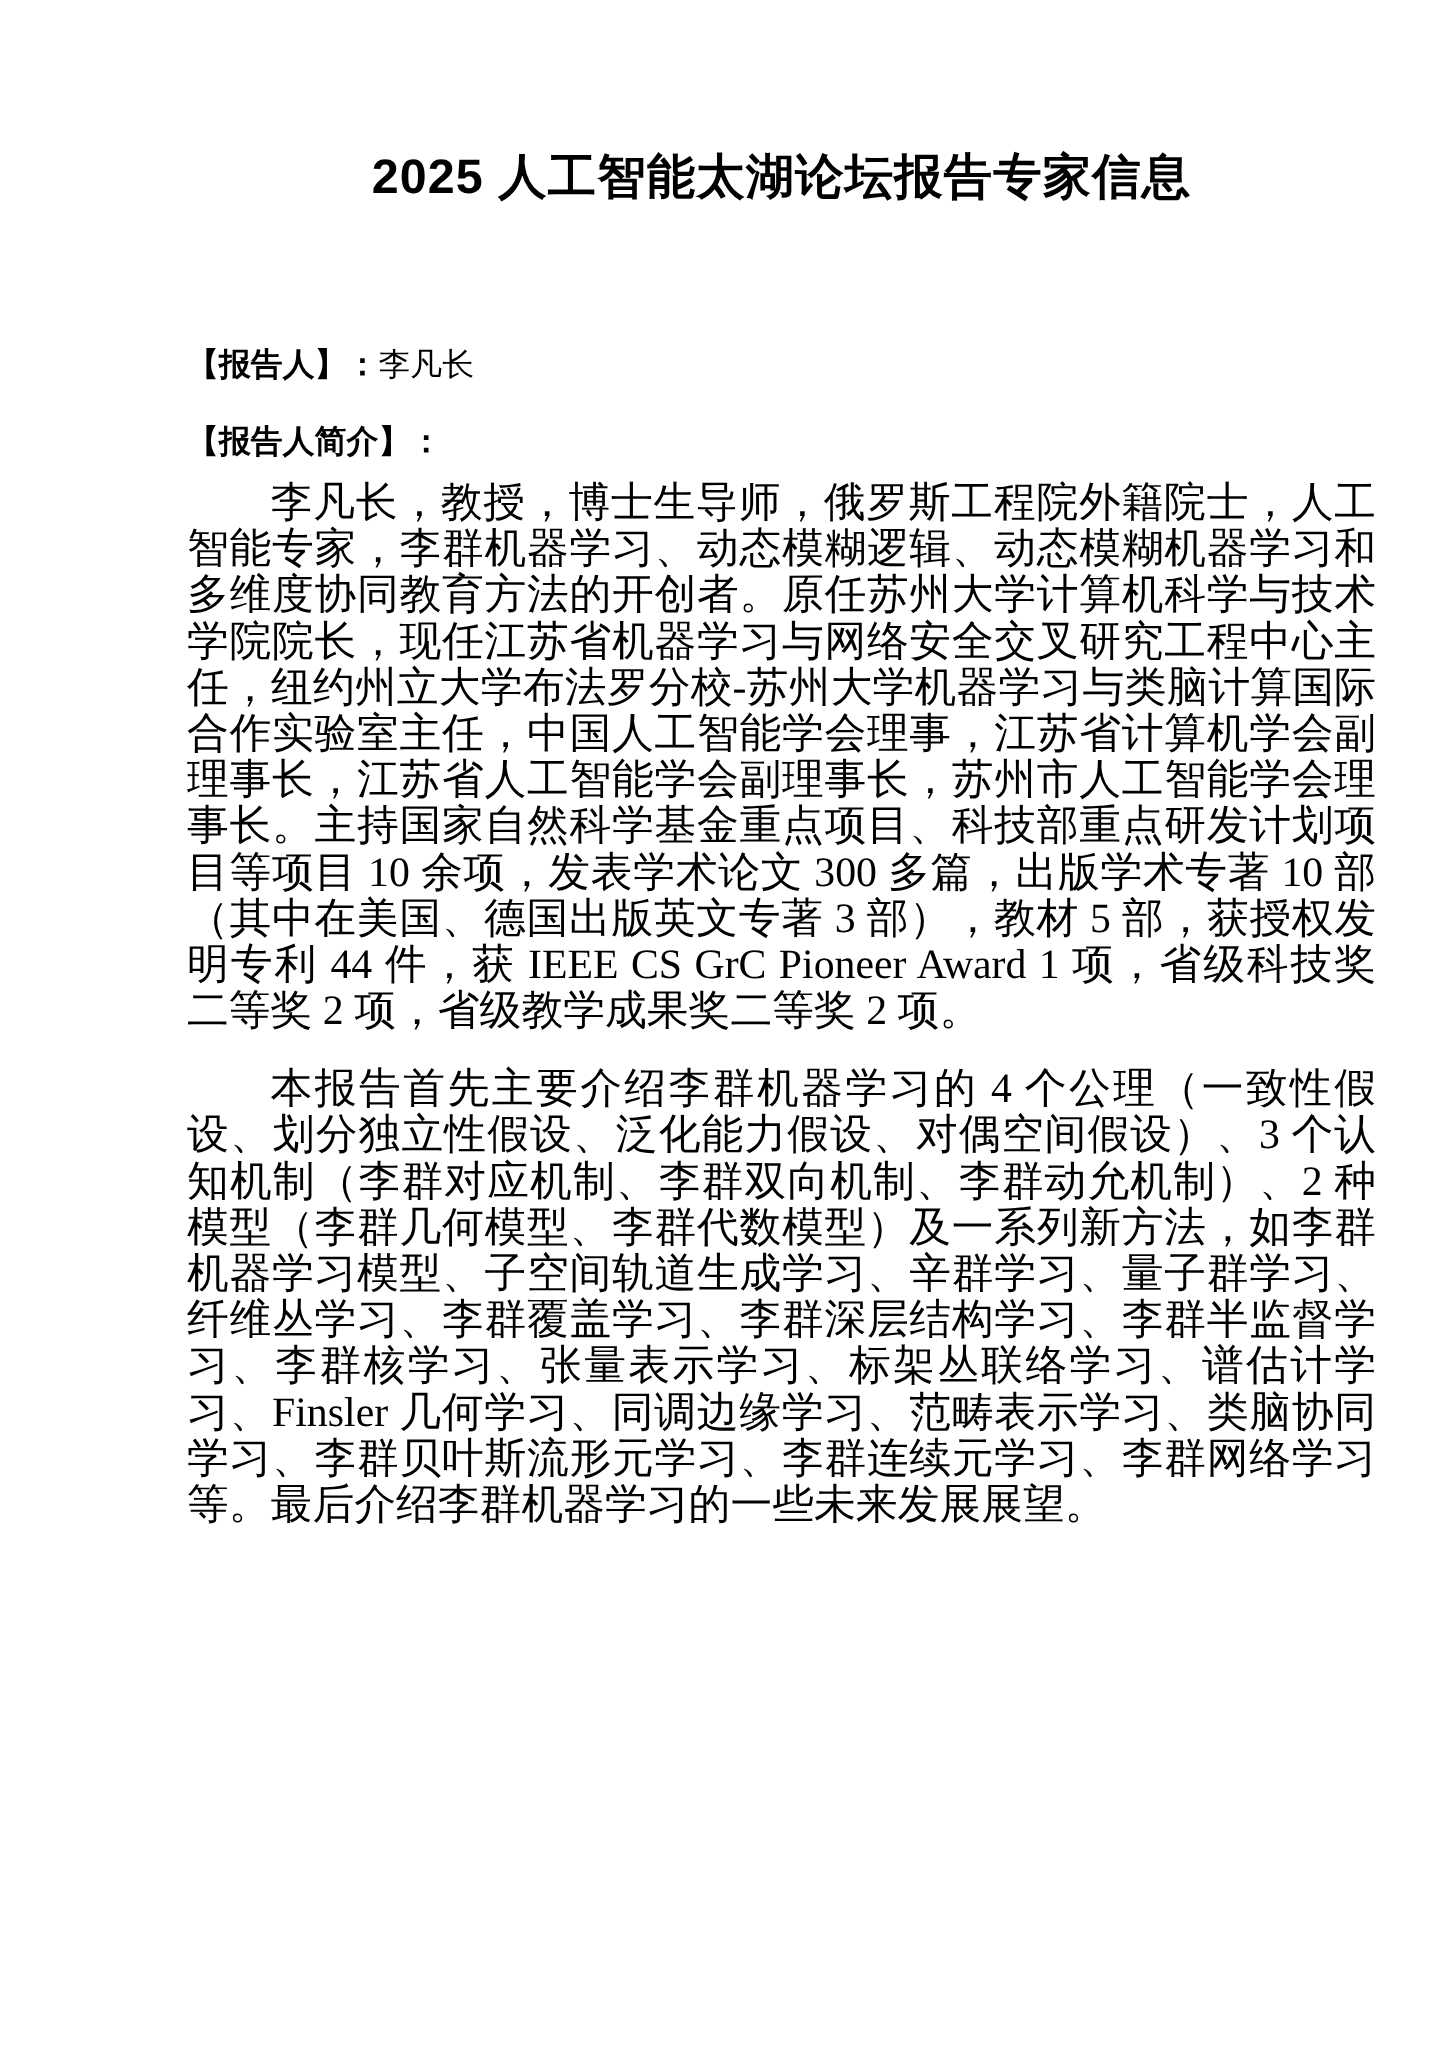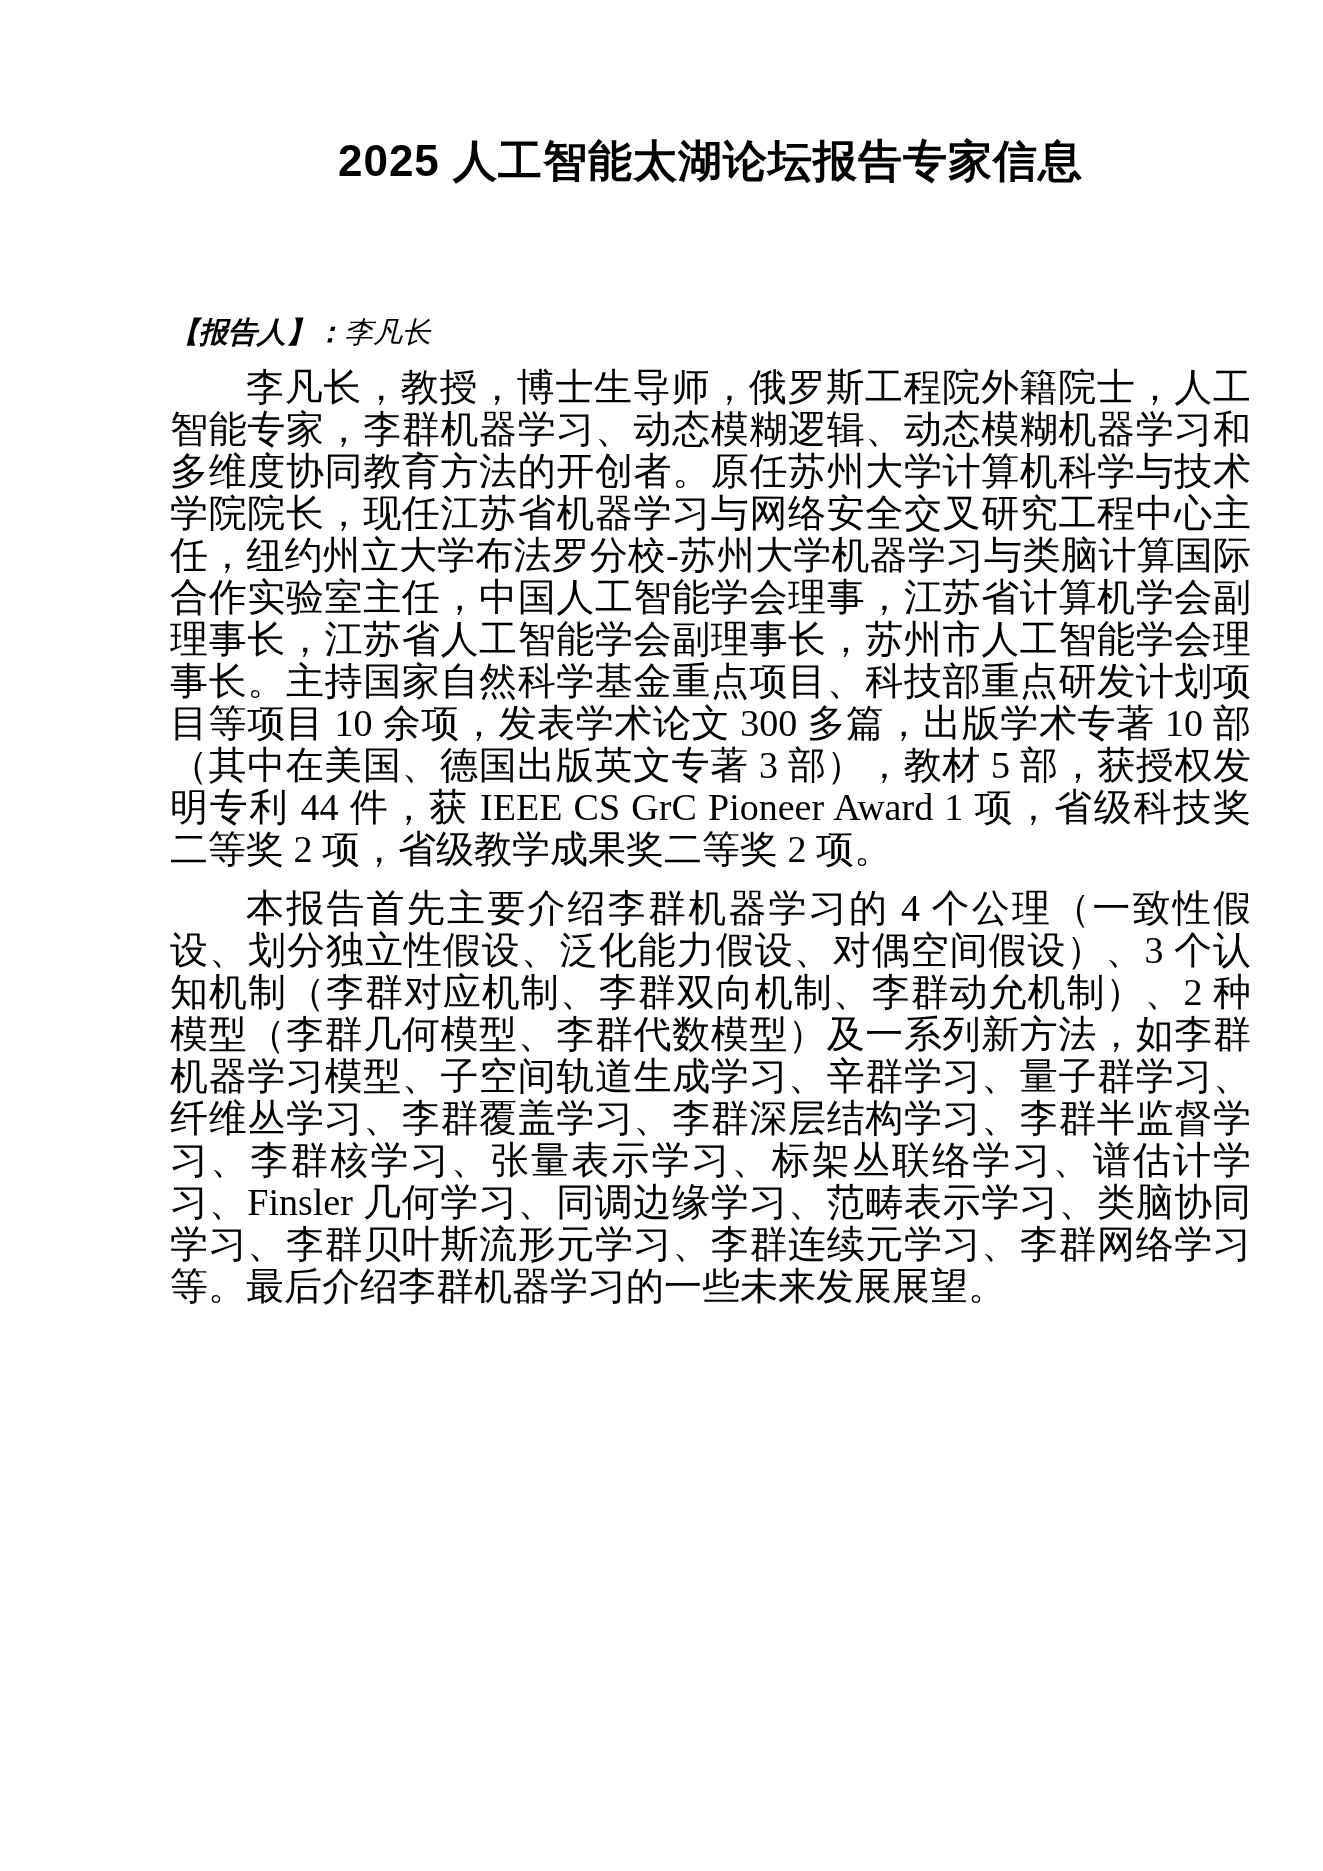--- a/index.html
+++ b/index.html
@@ -29,21 +29,20 @@
     font-weight: bold;
     text-align: center;
     font-family: "Liberation Sans", "DejaVu Sans", sans-serif;
     letter-spacing: 1px;
     white-space: nowrap;
   }
   .field-row {
     font-size: 29px;
     line-height: 42px;
     white-space: nowrap;
-    font-style: italic;
   }
   .row-reporter { margin-top: 122px; }
   .row-topic    { margin-top: 31px; }
   .field-label {
     font-weight: bold;
   }
   .section-heading {
     font-size: 29px;
     line-height: 42px;
     font-weight: bold;
@@ -53,33 +52,34 @@
   .heading-abstract { margin-top: 13px; }
   .body-paragraph {
     margin: 0;
     font-size: 38px;
     line-height: 42px;
     text-align: justify;
     text-justify: inter-character;
     text-indent: 2em;
   }
   .para-bio      { margin-top: 13px; }
-  .para-abstract { margin-top: 17px; }
+  .para-abstract { margin-top: 29px; }
 </style>
 </head>
 <body>
 
 <div class="page">
 
   <h1 class="doc-title">2025 人工智能太湖论坛报告专家信息</h1>
 
   <div class="field-row row-reporter">
     <span class="field-label">【报告人】</span><span class="field-label">：</span><span class="field-value">李凡长</span>
   </div>
 
 
+  <div class="section-heading heading-bio">【报告人简介】：</div>
 
   <p class="body-paragraph para-bio">李凡长，教授，博士生导师，俄罗斯工程院外籍院士，人工智能专家，李群机器学习、动态模糊逻辑、动态模糊机器学习和多维度协同教育方法的开创者。原任苏州大学计算机科学与技术学院院长，现任江苏省机器学习与网络安全交叉研究工程中心主任，纽约州立大学布法罗分校-苏州大学机器学习与类脑计算国际合作实验室主任，中国人工智能学会理事，江苏省计算机学会副理事长，江苏省人工智能学会副理事长，苏州市人工智能学会理事长。主持国家自然科学基金重点项目、科技部重点研发计划项目等项目 10 余项，发表学术论文 300 多篇，出版学术专著 10 部（其中在美国、德国出版英文专著 3 部），教材 5 部，获授权发明专利 44 件，获 IEEE CS GrC Pioneer Award 1 项，省级科技奖二等奖 2 项，省级教学成果奖二等奖 2 项。</p>
 
 
   <p class="body-paragraph para-abstract">本报告首先主要介绍李群机器学习的 4 个公理（一致性假设、划分独立性假设、泛化能力假设、对偶空间假设）、3 个认知机制（李群对应机制、李群双向机制、李群动允机制）、2 种模型（李群几何模型、李群代数模型）及一系列新方法，如李群机器学习模型、子空间轨道生成学习、辛群学习、量子群学习、纤维丛学习、李群覆盖学习、李群深层结构学习、李群半监督学习、李群核学习、张量表示学习、标架丛联络学习、谱估计学习、Finsler 几何学习、同调边缘学习、范畴表示学习、类脑协同学习、李群贝叶斯流形元学习、李群连续元学习、李群网络学习等。最后介绍李群机器学习的一些未来发展展望。</p>
 
 </div>
 
 </body></html>

